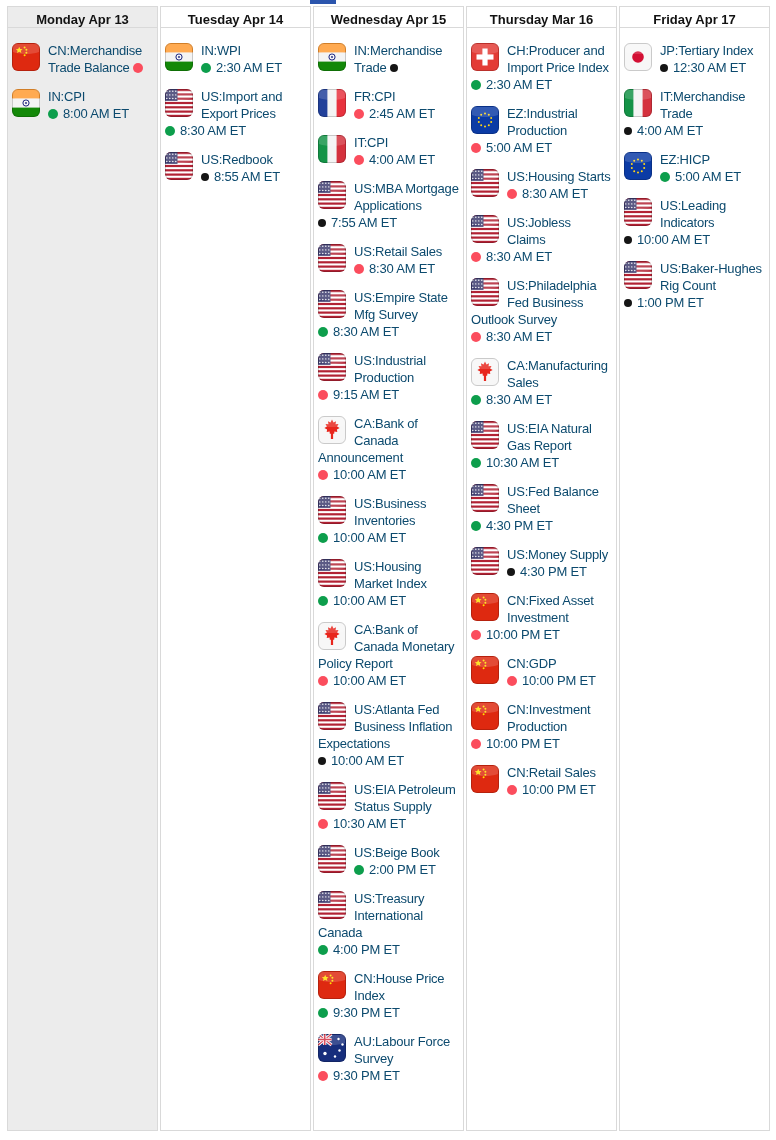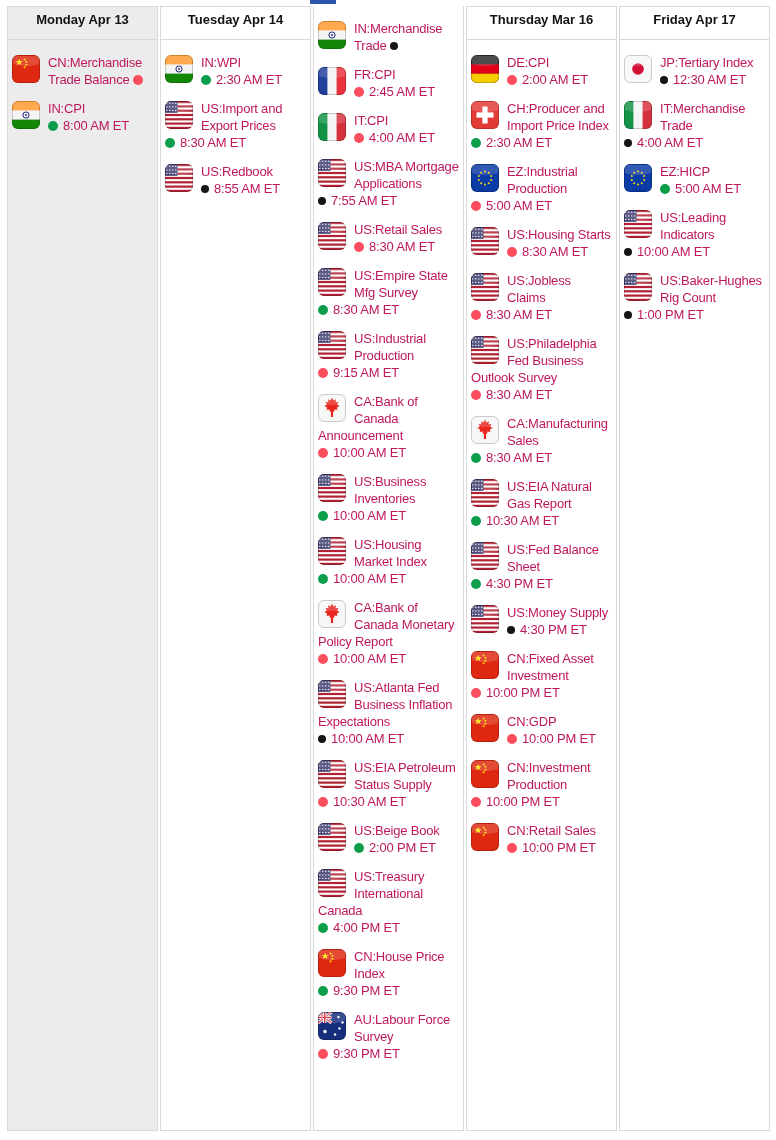--- a/index.html
+++ b/index.html
@@ -5,30 +5,30 @@
   html,body{margin:0;padding:0}
   body{
     width:776px;height:1140px;position:relative;background:#fff;overflow:hidden;
     font-family:"Liberation Sans",sans-serif;
   }
   .tab-indicator{position:absolute;left:310px;top:0;width:26px;height:4px;background:var(--tab-blue,#2b55ad)}
   .calendar{position:absolute;left:7px;top:6px;display:flex;gap:2px;height:1125px;align-items:stretch}
   .col{width:151px;display:flex;flex-direction:column;background:#fff}
   .col-header{
     box-sizing:border-box;border:1px solid var(--border,#d9d9d9);
-    font-size:13px;font-weight:bold;color:#121212;text-align:center;padding:5px 2px 12px;background:#fff;
+    font-size:13px;font-weight:bold;color:#121212;text-align:center;padding:5px 2px 0;background:#fff;
   }
   .col-body{
     box-sizing:border-box;flex:1;border:1px solid var(--border,#d9d9d9);border-top:none;
     padding:14px 4px 0 4px;overflow:hidden;background:#fff;
   }
   .col.highlighted .col-header,.col.highlighted .col-body{background:var(--hl,#ececec)}
   .event{
     margin-bottom:12px;display:flow-root;font-size:13px;line-height:17px;
-    letter-spacing:-0.2px;color:#be185d;cursor:pointer;
+    letter-spacing:-0.2px;color:#0c4a6e;cursor:pointer;
   }
   .flag{float:left;width:28px;height:28px;margin:1px 8px 2px 0}
   .flag svg{display:block}
   .dot{display:inline-block;width:10px;height:10px;border-radius:50%;vertical-align:-1px}
   .dot-red{background:var(--dot-red,#fb4d5d)}
   .dot-green{background:var(--dot-green,#0d9e4c)}
   .dot-black{background:var(--dot-black,#151515);width:8px;height:8px;vertical-align:0}
   .inline-dot{margin-left:4px}
   .time-line{display:block}
   .time-line .dot{margin-right:5px}
@@ -167,20 +167,21 @@
                   <circle cx="7.8" cy="9.5" r="0.7" fill="#fff"></circle>
                   <circle cx="10.8" cy="9.5" r="0.7" fill="#fff"></circle>
                   <path d="M1 1h26v8c-8.5 2.8-17.5 2.8-26 0z" fill="rgba(255,255,255,0.16)"></path>
                 </g>
                 <rect x="0.5" y="0.5" width="27" height="27" rx="5.5" fill="none" stroke="rgba(0,0,0,0.18)"></rect>
               </svg>
             </span><span>US:Redbook</span><span class="time-line"><span class="dot dot-black"></span><span>8:55 AM ET</span></span></div>
         </div>
   </div>
       <div class="col">
+    <div class="col-header">Wednesday Apr 15</div>
     <div class="col-body">
           <div class="event"><span class="flag">
               <svg width="28" height="28" viewBox="0 0 28 28" aria-hidden="true">
                 <defs>
                   <clipPath id="fc6">
                     <rect width="28" height="28" rx="6"></rect>
                   </clipPath>
                 </defs>
                 <g clip-path="url(#fc6)">
                   <rect width="28" height="28" fill="#f4f4f4"></rect>
@@ -640,36 +641,20 @@
               </svg>
             </span><span>AU:Labour Force Survey</span><span class="time-line"><span class="dot dot-red"></span><span>9:30 PM ET</span></span></div>
         </div>
   </div>
       <div class="col">
     <div class="col-header">Thursday Mar 16</div>
     <div class="col-body">
           <div class="event"><span class="flag">
               <svg width="28" height="28" viewBox="0 0 28 28" aria-hidden="true">
                 <defs>
-                  <clipPath id="fc23">
-                    <rect width="28" height="28" rx="6"></rect>
-                  </clipPath>
-                </defs>
-                <g clip-path="url(#fc23)">
-                  <rect width="28" height="28" fill="#2b2b2b"></rect>
-                  <rect y="9.4" width="28" height="9.3" fill="#e2001a"></rect>
-                  <rect y="18.7" width="28" height="9.3" fill="#f6ce00"></rect>
-                  <path d="M1 1h26v8c-8.5 2.8-17.5 2.8-26 0z" fill="rgba(255,255,255,0.16)"></path>
-                </g>
-                <rect x="0.5" y="0.5" width="27" height="27" rx="5.5" fill="none" stroke="rgba(0,0,0,0.18)"></rect>
-              </svg>
-            </span><span>DE:CPI</span><span class="time-line"><span class="dot dot-red"></span><span>2:00 AM ET</span></span></div>
-          <div class="event"><span class="flag">
-              <svg width="28" height="28" viewBox="0 0 28 28" aria-hidden="true">
-                <defs>
                   <clipPath id="fc24">
                     <rect width="28" height="28" rx="6"></rect>
                   </clipPath>
                 </defs>
                 <g clip-path="url(#fc24)">
                   <rect width="28" height="28" fill="#e33b35"></rect>
                   <rect x="11.4" y="5.5" width="5.2" height="17" fill="#fff"></rect>
                   <rect x="5.5" y="11.4" width="17" height="5.2" fill="#fff"></rect>
                   <path d="M1 1h26v8c-8.5 2.8-17.5 2.8-26 0z" fill="rgba(255,255,255,0.16)"></path>
                 </g>

